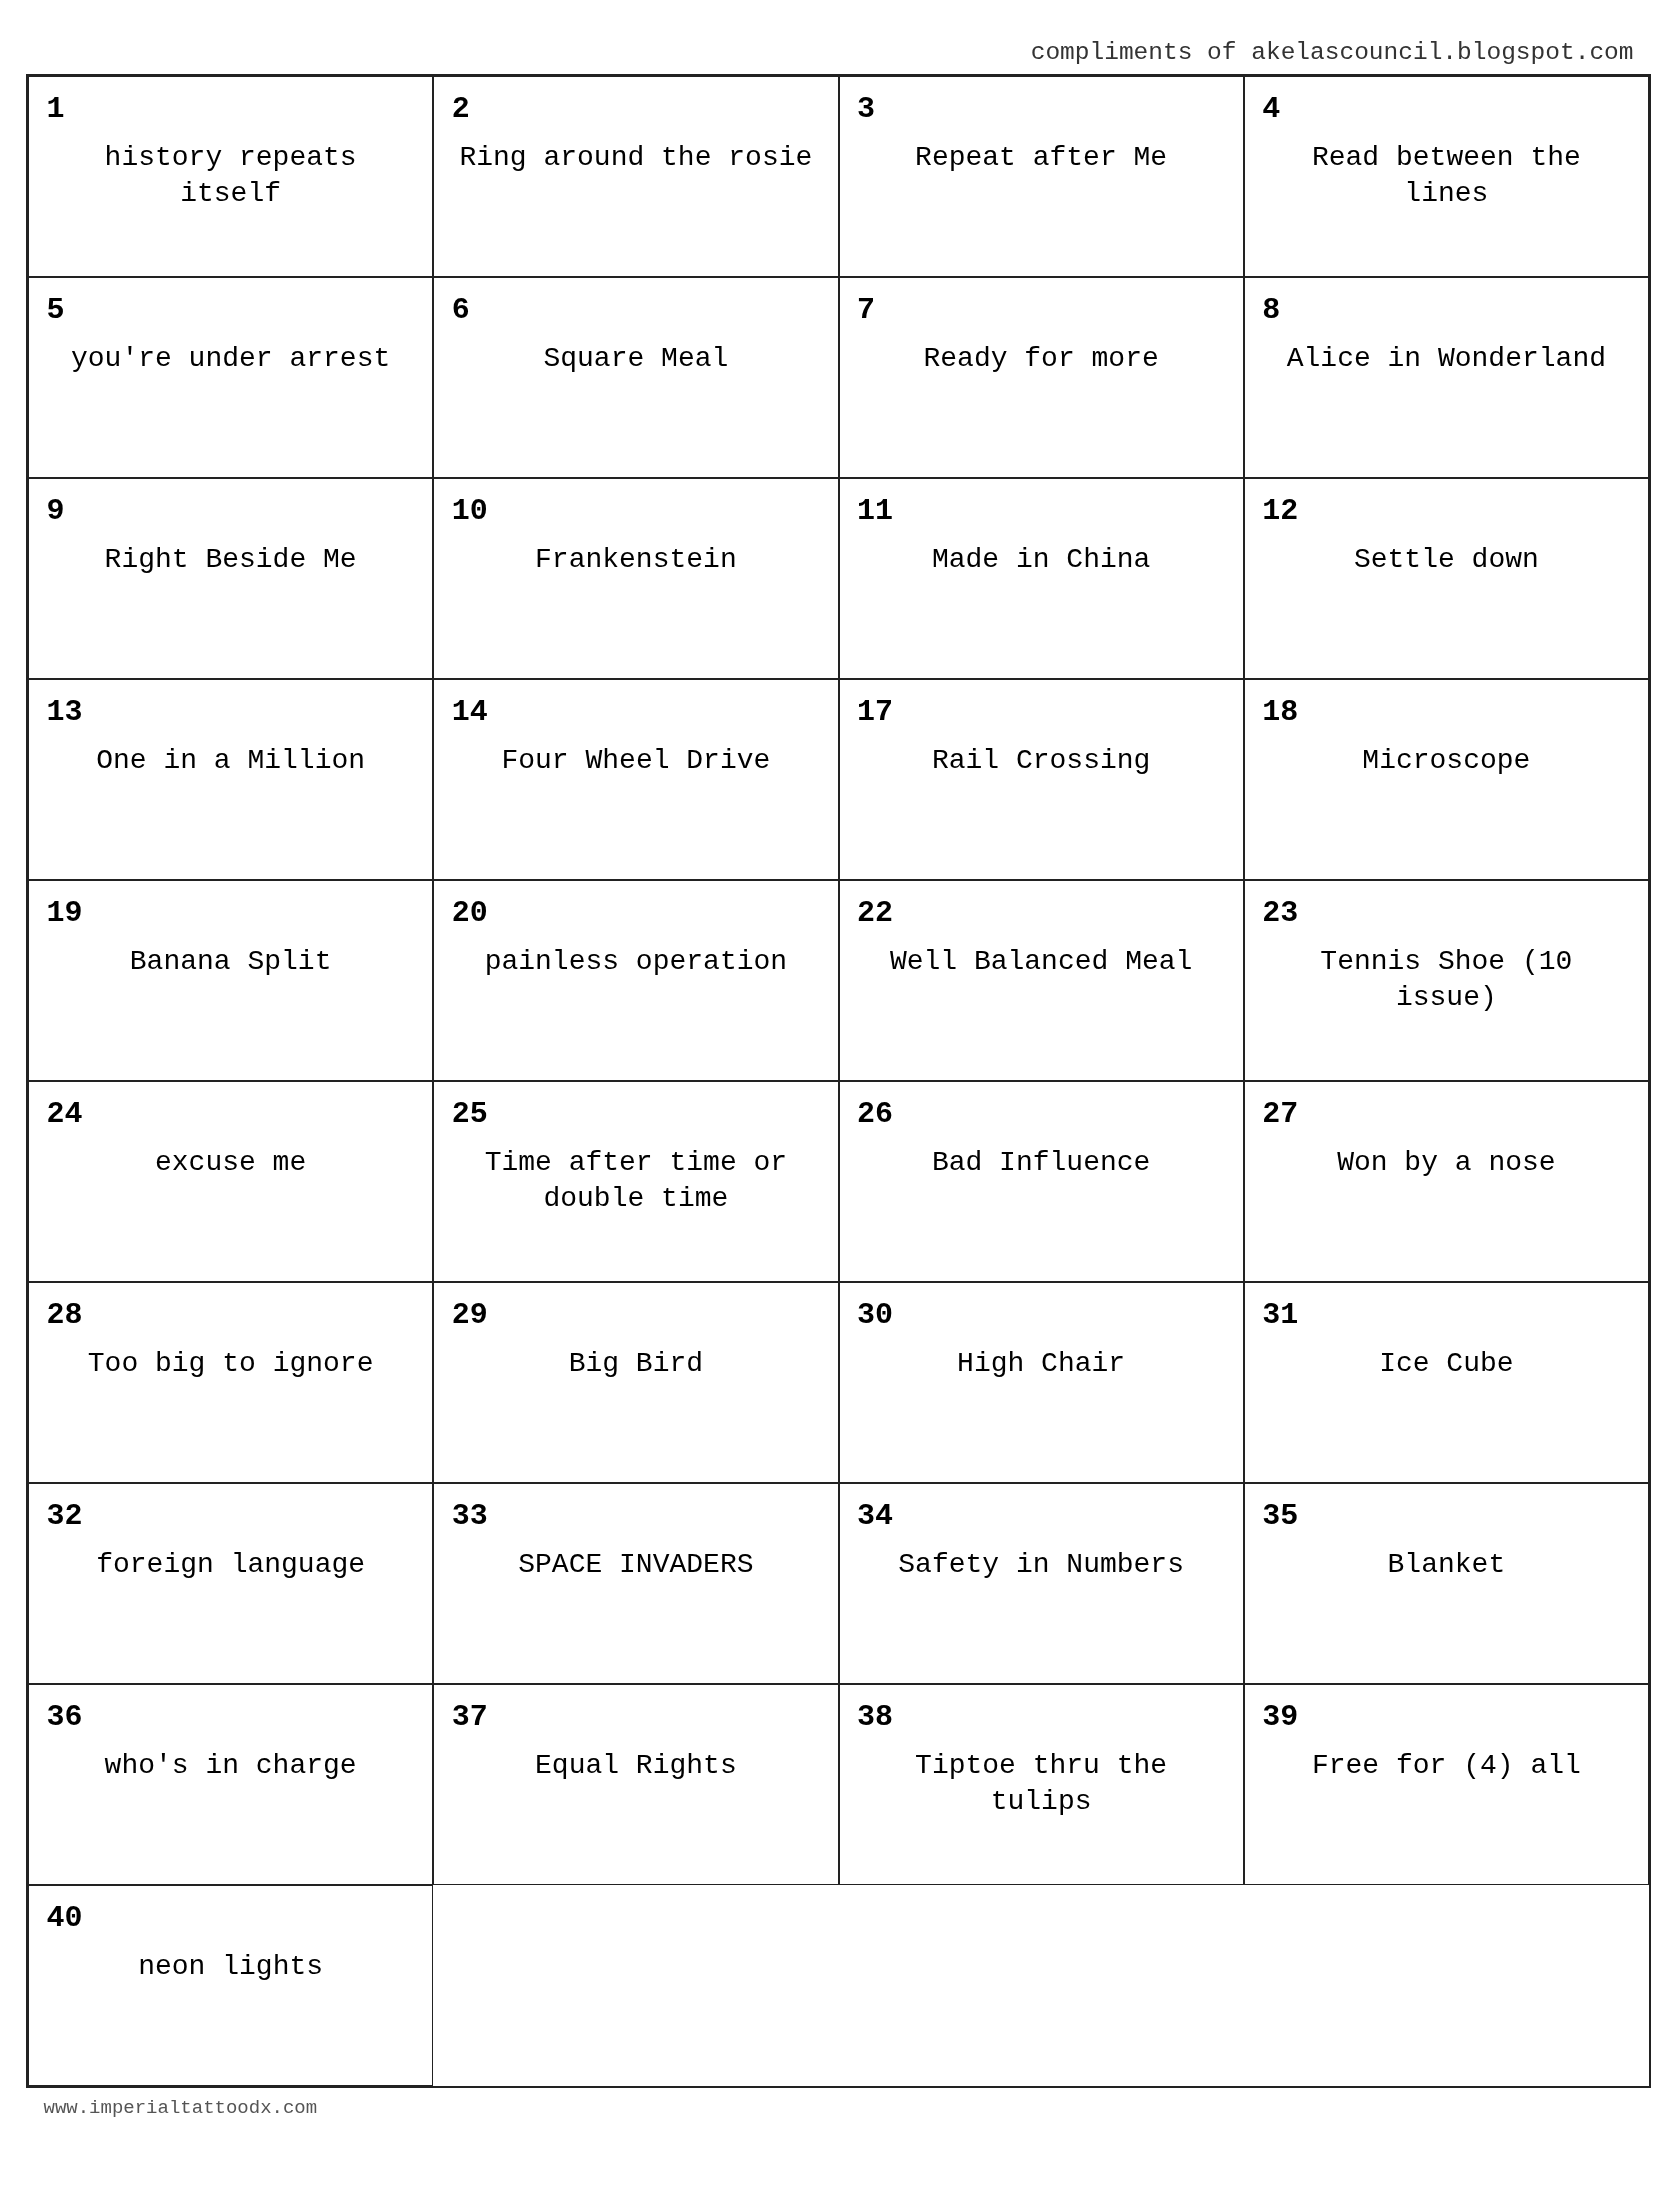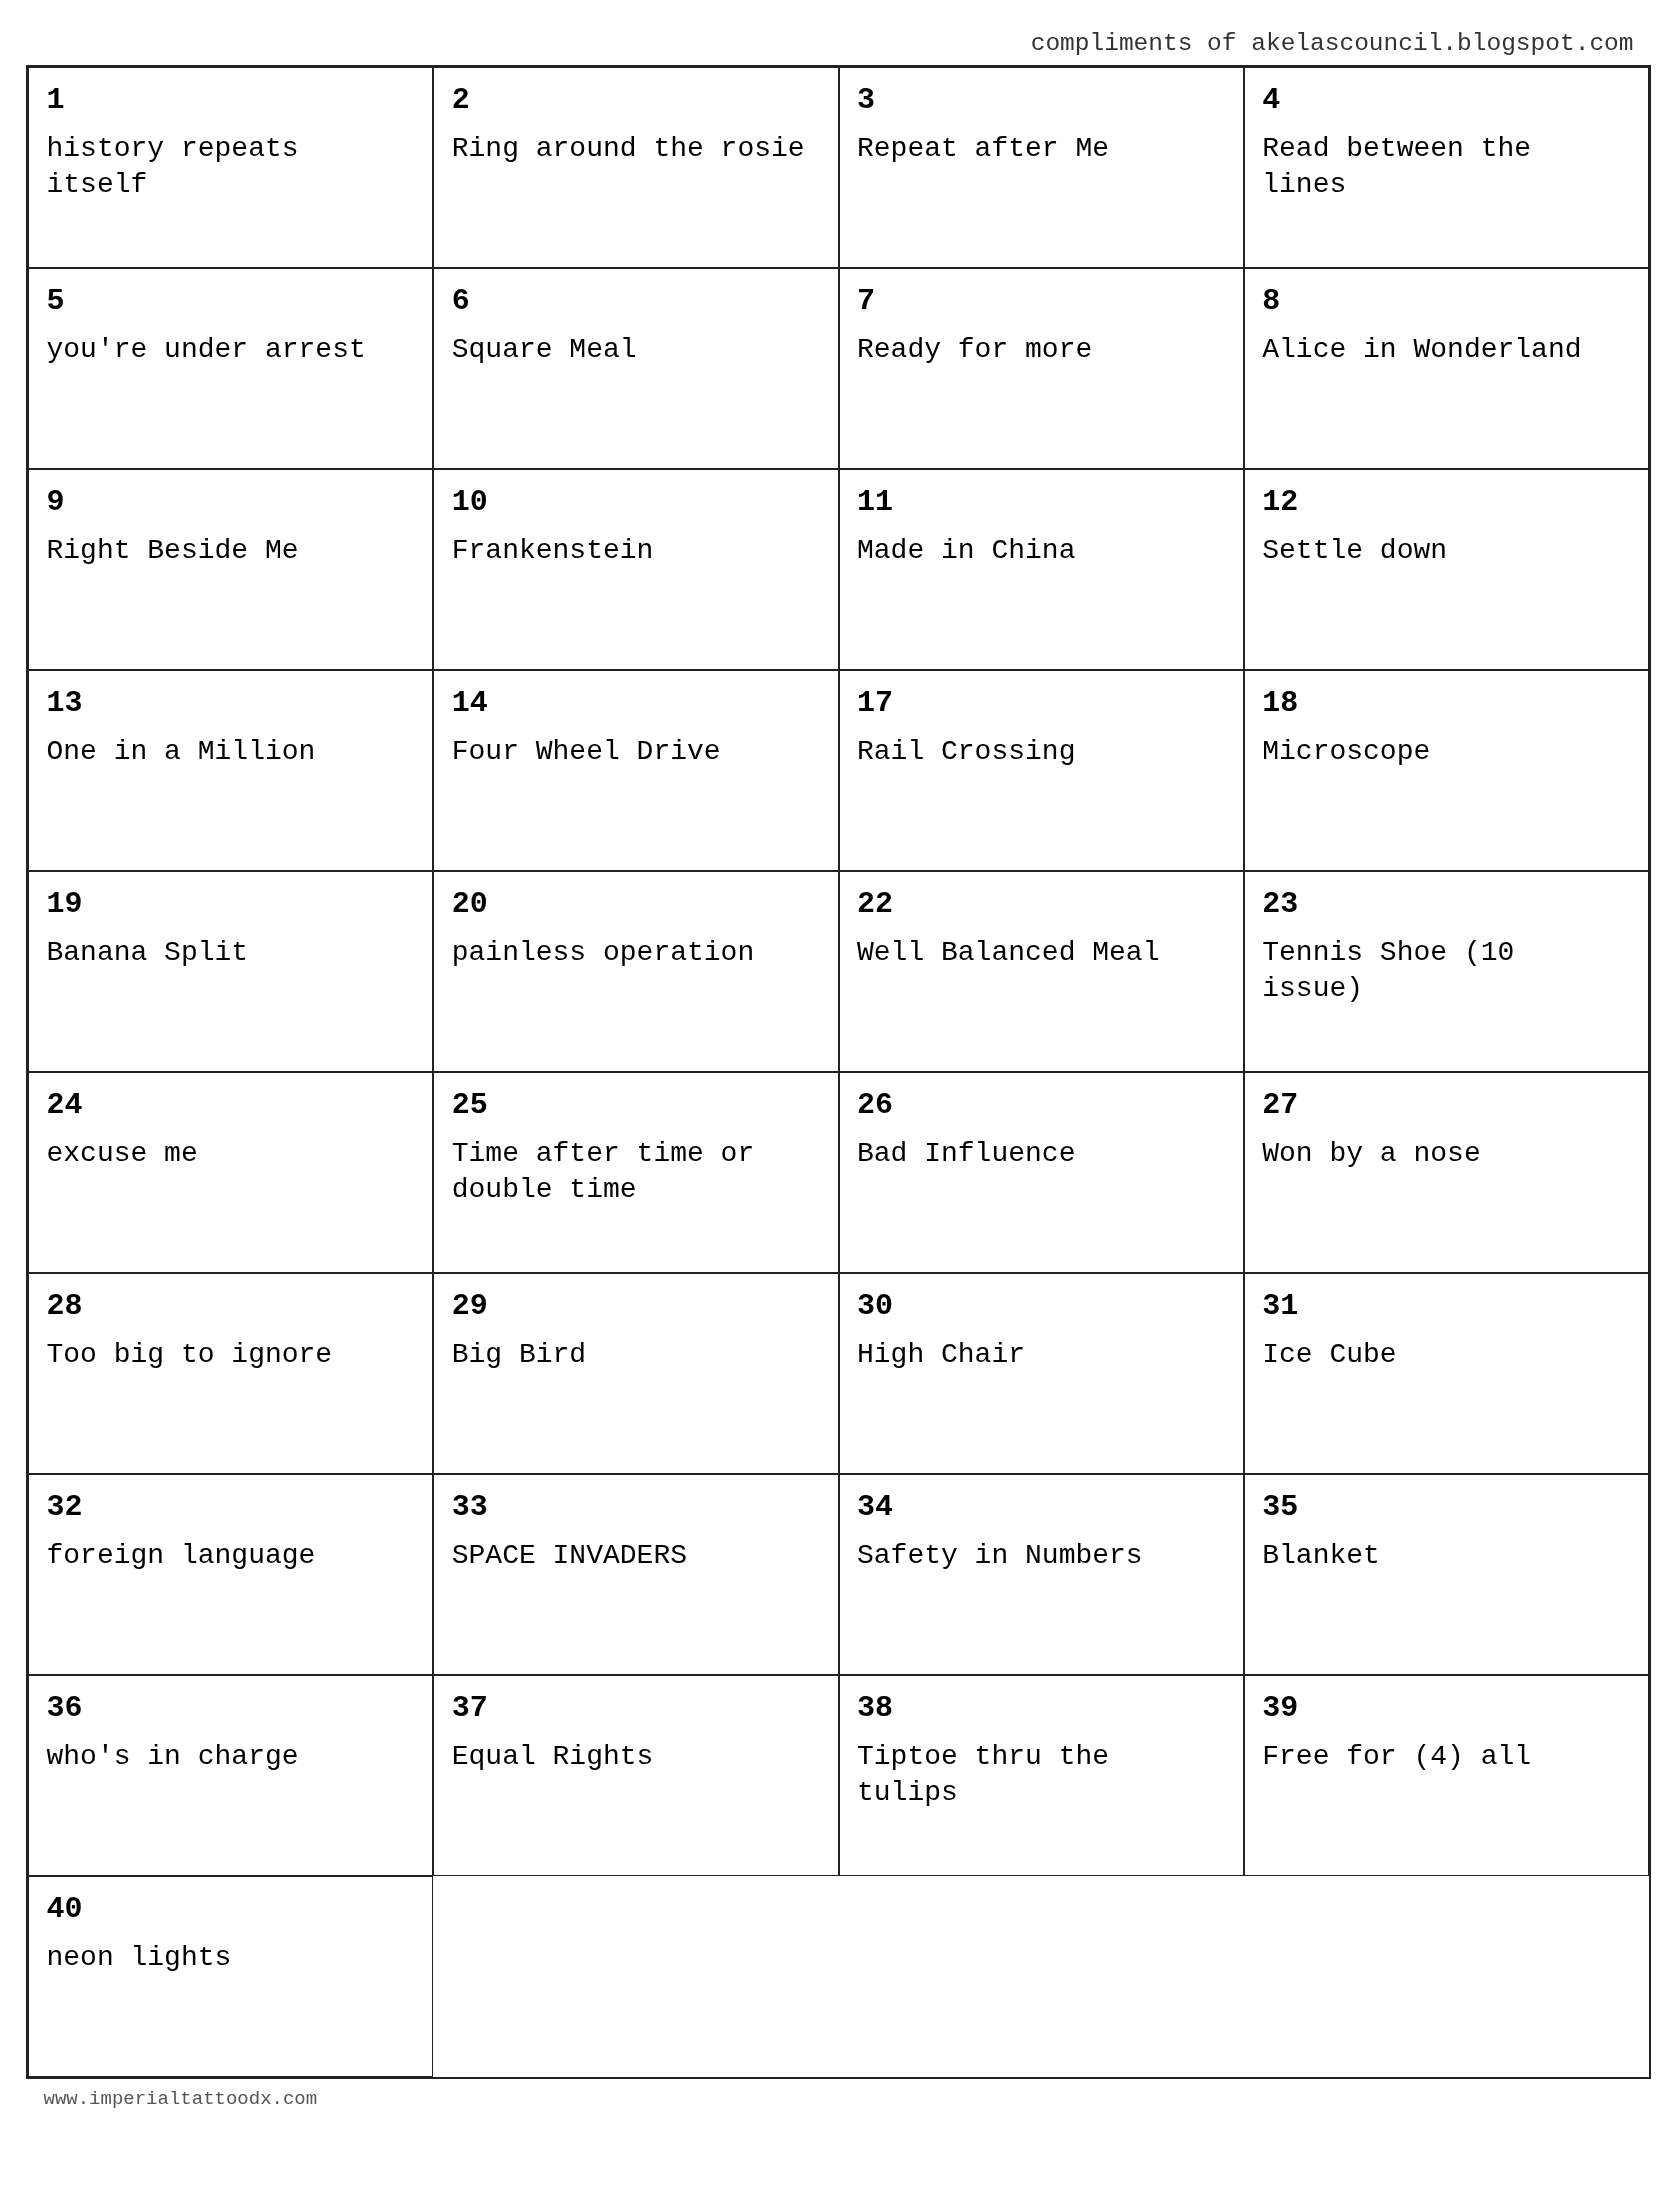--- a/index.html
+++ b/index.html
@@ -6,21 +6,21 @@
     body {
       background: #fff;
       font-family: 'Courier New', Courier, monospace;
       width: 1677px;
       min-height: 2185px;
       position: relative;
     }
     .page {
       width: 1625px;
       margin: 0 auto;
-      padding: 21px 0;
+      padding: 30px 0;
     }
     .attribution {
       text-align: right;
       font-size: 24.5px;
       color: #333;
       padding: 8.7px 17.5px 8.7px 0;
       font-family: 'Courier New', Courier, monospace;
     }
     .grid-container {
       border: 2.6px solid #222;
@@ -41,20 +41,21 @@
       font-size: 30px;
       font-weight: bold;
       font-family: 'Courier New', Courier, monospace;
       line-height: 1.1;
       display: block;
       margin-bottom: 5.2px;
     }
     .cell-text {
       font-size: 28px;
       font-family: 'Courier New', Courier, monospace;
+      text-align: center;
       width: 100%;
       margin-top: 8.7px;
       line-height: 1.3;
     }
     .footer {
       text-align: left;
       font-size: 19px;
       color: #555;
       padding: 8.7px 17.5px;
       font-family: 'Courier New', Courier, monospace;

